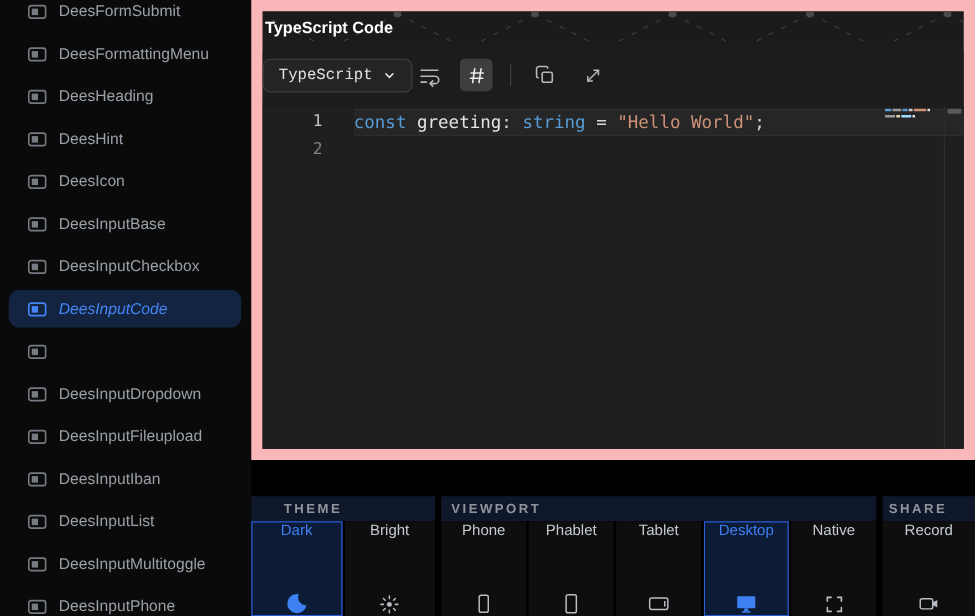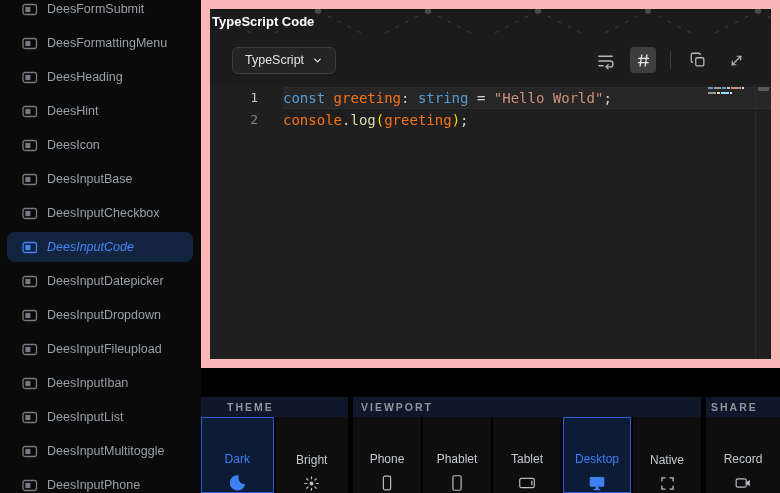--- a/index.html
+++ b/index.html
@@ -18,55 +18,55 @@
 
   
   .demo-frame { position:absolute; left:201px; top:0; width:579px; height:368px; background:#f9b7ba; padding:9px; }
   .demo { position:relative; width:100%; height:100%; background:#1b1b1b; overflow:hidden; }
   .pattern { position:absolute; top:0; left:0; z-index:0; }
   .demo-title { position:absolute; top:0; left:2px; height:26px; line-height:26px; z-index:2;
                 color:#ffffff; font-size:13px; font-weight:bold; }
 
   
   .editor { position:absolute; left:0; right:0; top:26px; bottom:0; background:#1c1c1c; border-radius:8px 8px 0 0; z-index:1; }
-  .ed-toolbar { height:50px; display:flex; align-items:center; justify-content:space-between; padding:0 22px; }
+  .ed-toolbar { height:50px; display:flex; align-items:center; justify-content:flex-start; padding:0 0;font-family:Liberation Mono, monospace; }
   .lang-btn { display:flex; align-items:center; gap:8px; height:27px; padding:0 12px; border-radius:6px;
               background:#242424; border:1px solid #3c3c3c; color:#e2e2e2; font-size:12.5px; cursor:pointer; }
   .lang-btn svg { margin-top:1px; }
   .tb-icons { display:flex; align-items:center; gap:12px; }
   .icon-btn { width:26px; height:26px; display:flex; align-items:center; justify-content:center; color:#b8b8b8;
               border-radius:4px; cursor:pointer; background:transparent; border:none; }
   .icon-btn.active { background:#3e3e3e; color:#ececec; }
   .tb-divider { width:1px; height:18px; background:#3c3c3c; margin:0 2px; }
 
   .code-area { position:absolute; top:50px; left:0; right:0; bottom:0; background:#1f1f1f;
                font-family:"DejaVu Sans Mono", monospace; font-size:14px; padding-top:2px; }
   .code-row { display:flex; height:22px; line-height:22px; }
   .gutter { width:48px; flex:0 0 48px; text-align:right; color:#858585; font-size:13px; margin-right:25px; }
   .code-row.current .gutter { color:#c6c6c6; }
   .code-text { flex:1; white-space:pre; color:#d4d4d4; }
   .code-row.current .code-text { background:rgba(255,255,255,0.035);
                box-shadow: inset 0 1px 0 #2e2e2e, inset 0 -1px 0 #2e2e2e; }
-  .tk-keyword { color:#569cd6; } .tk-variable { color:#f97316; } .tk-string { color:#ce9178; }
+  .tk-keyword { color:#569cd6; } .tk-variable { color:#e5e5e5; } .tk-string { color:#ce9178; }
   .tk-function { color:#dcdcaa; } .tk-bracket { color:#ffd700; } .tk-plain { color:#d4d4d4; }
 
   .mm-sep { position:absolute; right:15px; top:0; bottom:0; width:1px; background:#2c2c2c; }
   .minimap { position:absolute; right:17px; top:2px; width:46px; }
   .mm-row { display:flex; gap:1px; height:2px; margin-bottom:3px; }
   .mm-row span { display:block; height:2px; }
   .scroll-thumb { position:absolute; right:2px; top:2px; width:11px; height:4px; background:#5a5a5a; border-radius:1px; }
 
   
   .bottom-panel { position:absolute; left:201px; top:397px; width:579px; height:96px; background:#000;
                   display:flex; gap:5px; }
   .bp-section { display:flex; flex-direction:column; }
   .bp-head { height:20px; background:#0f172a; display:flex; align-items:center;
              color:#8f959c; font-size:10.5px; font-weight:bold; letter-spacing:2px; }
   .bp-row { flex:1; display:flex; gap:2px; background:#000; }
-  .bp-btn { flex:1; background:#0e0e0e; display:flex; flex-direction:column; align-items:center; justify-content:flex-end;
+  .bp-btn { flex:1; background:#0e0e0e; display:flex; flex-direction:column; align-items:center; justify-content:space-between;
             gap:7px; cursor:pointer; color:#c4c9d0; font-size:12px; border:none; }
   .bp-btn .bp-ico { color:#b9bec6; display:flex; }
   .bp-btn.selected { background:#0d1c36; box-shadow: inset 0 0 0 1px #2b5bd7; color:#3e7ff2; }
   .bp-btn.selected .bp-ico { color:#3e7ff2; }
 </style>
 </head>
 <body>
 
 <div class="sidebar">
   <div class="side-item">
@@ -141,21 +141,20 @@
       </span>
     <span class="s-label">DeesInputCode</span>
   </div>
   <div class="side-item">
     <span class="s-icon">
         <svg width="16" height="13" viewBox="0 0 16 13" fill="none">
           <rect x="1" y="1.5" width="13.5" height="10" rx="2" stroke="currentColor" stroke-width="1.3"></rect>
           <rect x="3.4" y="3.9" width="5" height="5.2" fill="currentColor"></rect>
         </svg>
       </span>
-    <span class="s-label">DeesInputDatepicker</span>
   </div>
   <div class="side-item">
     <span class="s-icon">
         <svg width="16" height="13" viewBox="0 0 16 13" fill="none">
           <rect x="1" y="1.5" width="13.5" height="10" rx="2" stroke="currentColor" stroke-width="1.3"></rect>
           <rect x="3.4" y="3.9" width="5" height="5.2" fill="currentColor"></rect>
         </svg>
       </span>
     <span class="s-label">DeesInputDropdown</span>
   </div>
@@ -281,21 +280,20 @@
   </button>
           </div>
       </div>
       <div class="code-area">
   <div class="code-row current">
     <div class="gutter">1</div>
     <div class="code-text"><span class="tk-keyword">const</span><span class="tk-plain"> </span><span class="tk-variable">greeting</span><span class="tk-plain">:</span><span class="tk-plain"> </span><span class="tk-keyword">string</span><span class="tk-plain"> </span><span class="tk-plain">=</span><span class="tk-plain"> </span><span class="tk-string">"Hello World"</span><span class="tk-plain">;</span></div>
   </div>
   <div class="code-row">
     <div class="gutter">2</div>
-    <div class="code-text"><span class="tk-variable">console</span><span class="tk-plain">.</span><span class="tk-function">log</span><span class="tk-bracket">(</span><span class="tk-variable">greeting</span><span class="tk-bracket">)</span><span class="tk-plain">;</span></div>
   </div>
         <div class="mm-sep"></div>
         <div class="minimap">
           <div class="mm-row">
               <span style="width:5px;background:#569cd6"></span>
               <span style="width:7px;background:#9a9a9a"></span>
               <span style="width:4px;background:#569cd6"></span>
               <span style="width:3px;background:#cccccc"></span>
               <span style="width:10px;background:#ce9178"></span>
               <span style="width:2px;background:#dddddd"></span>

